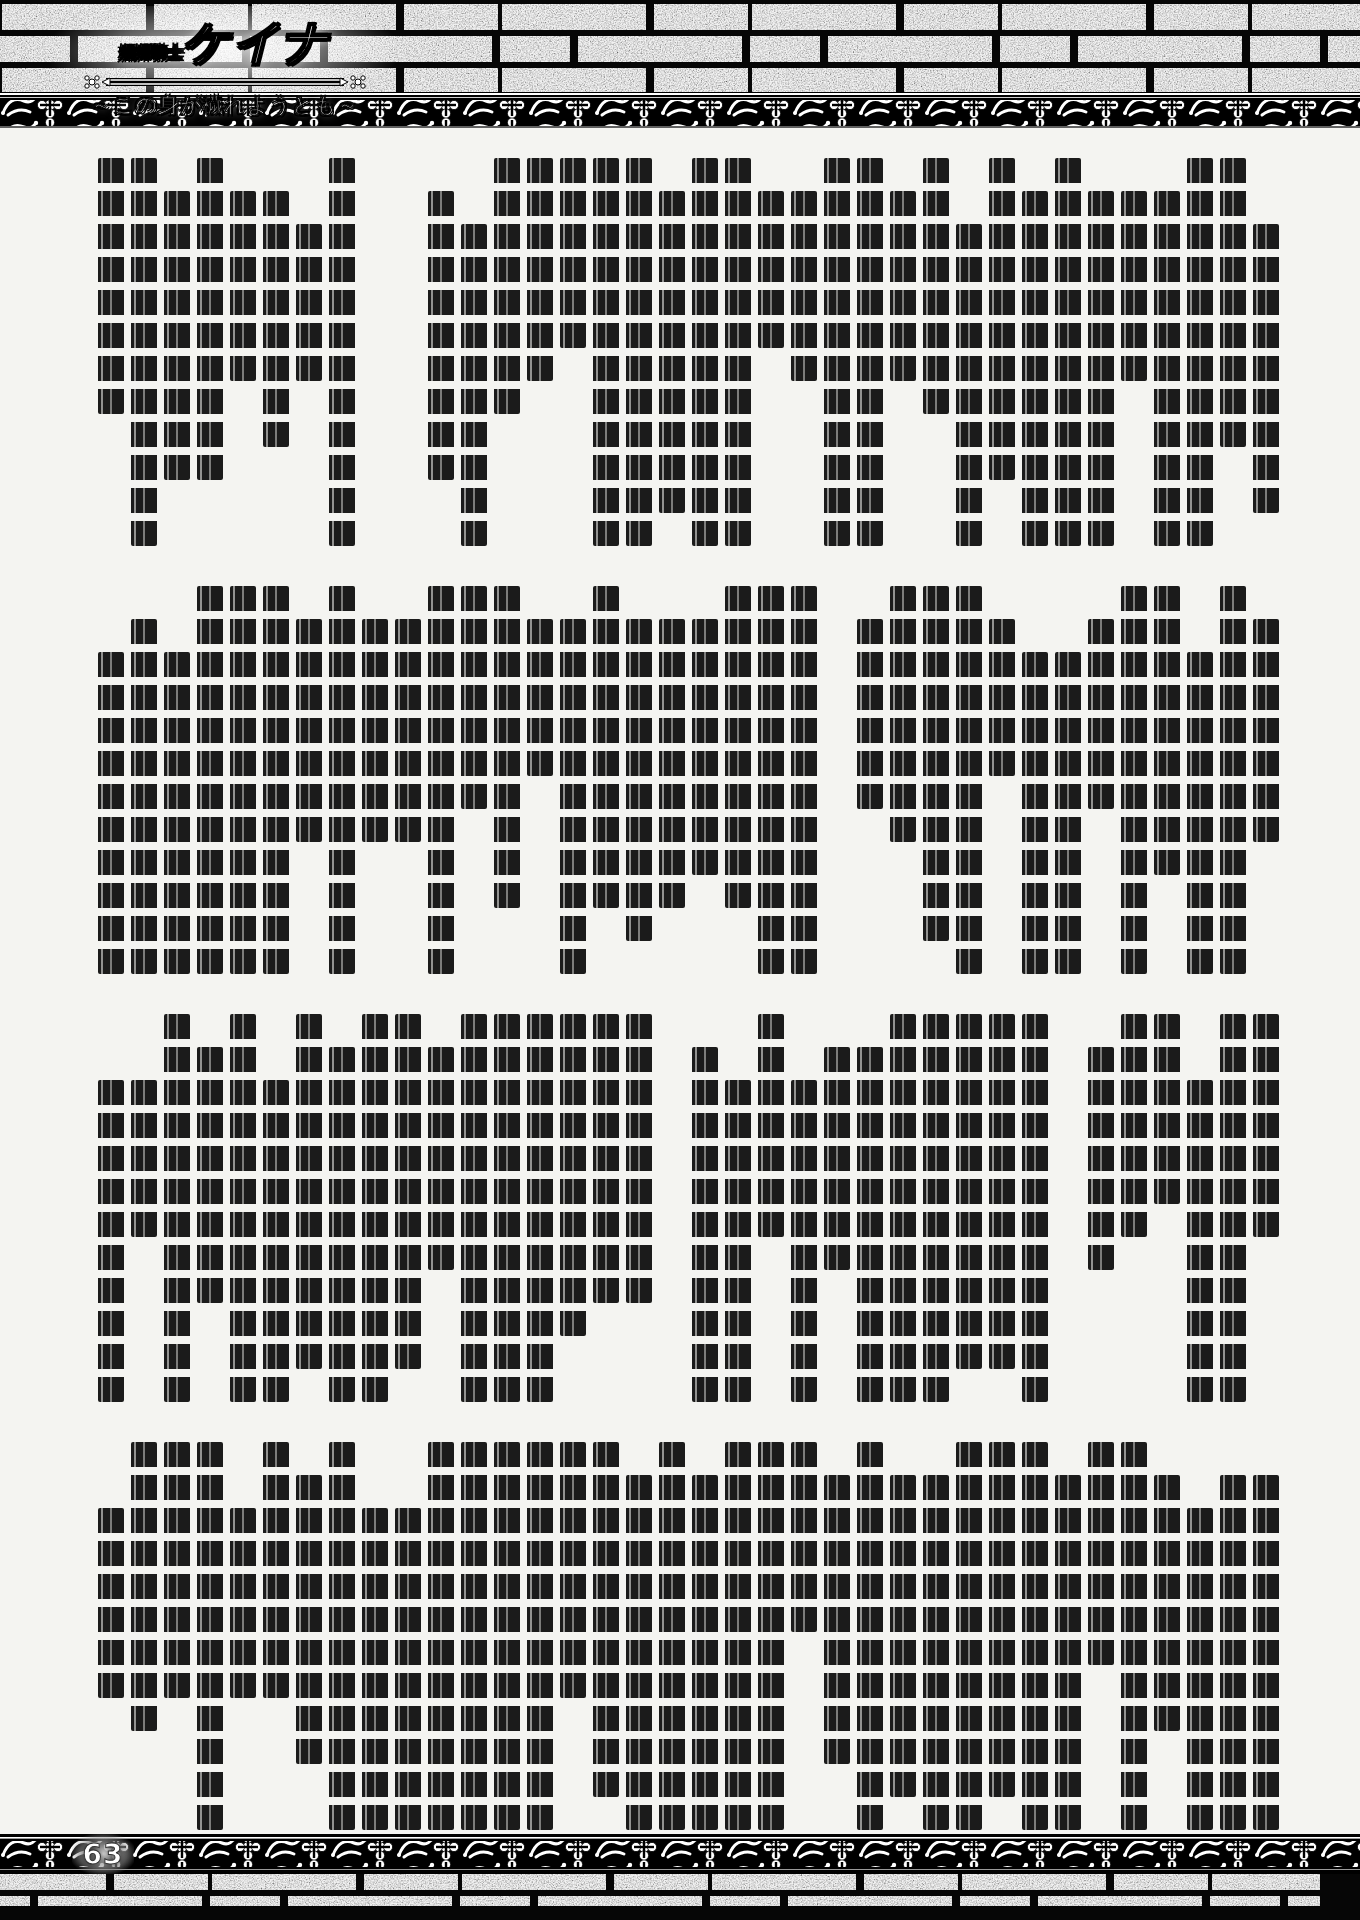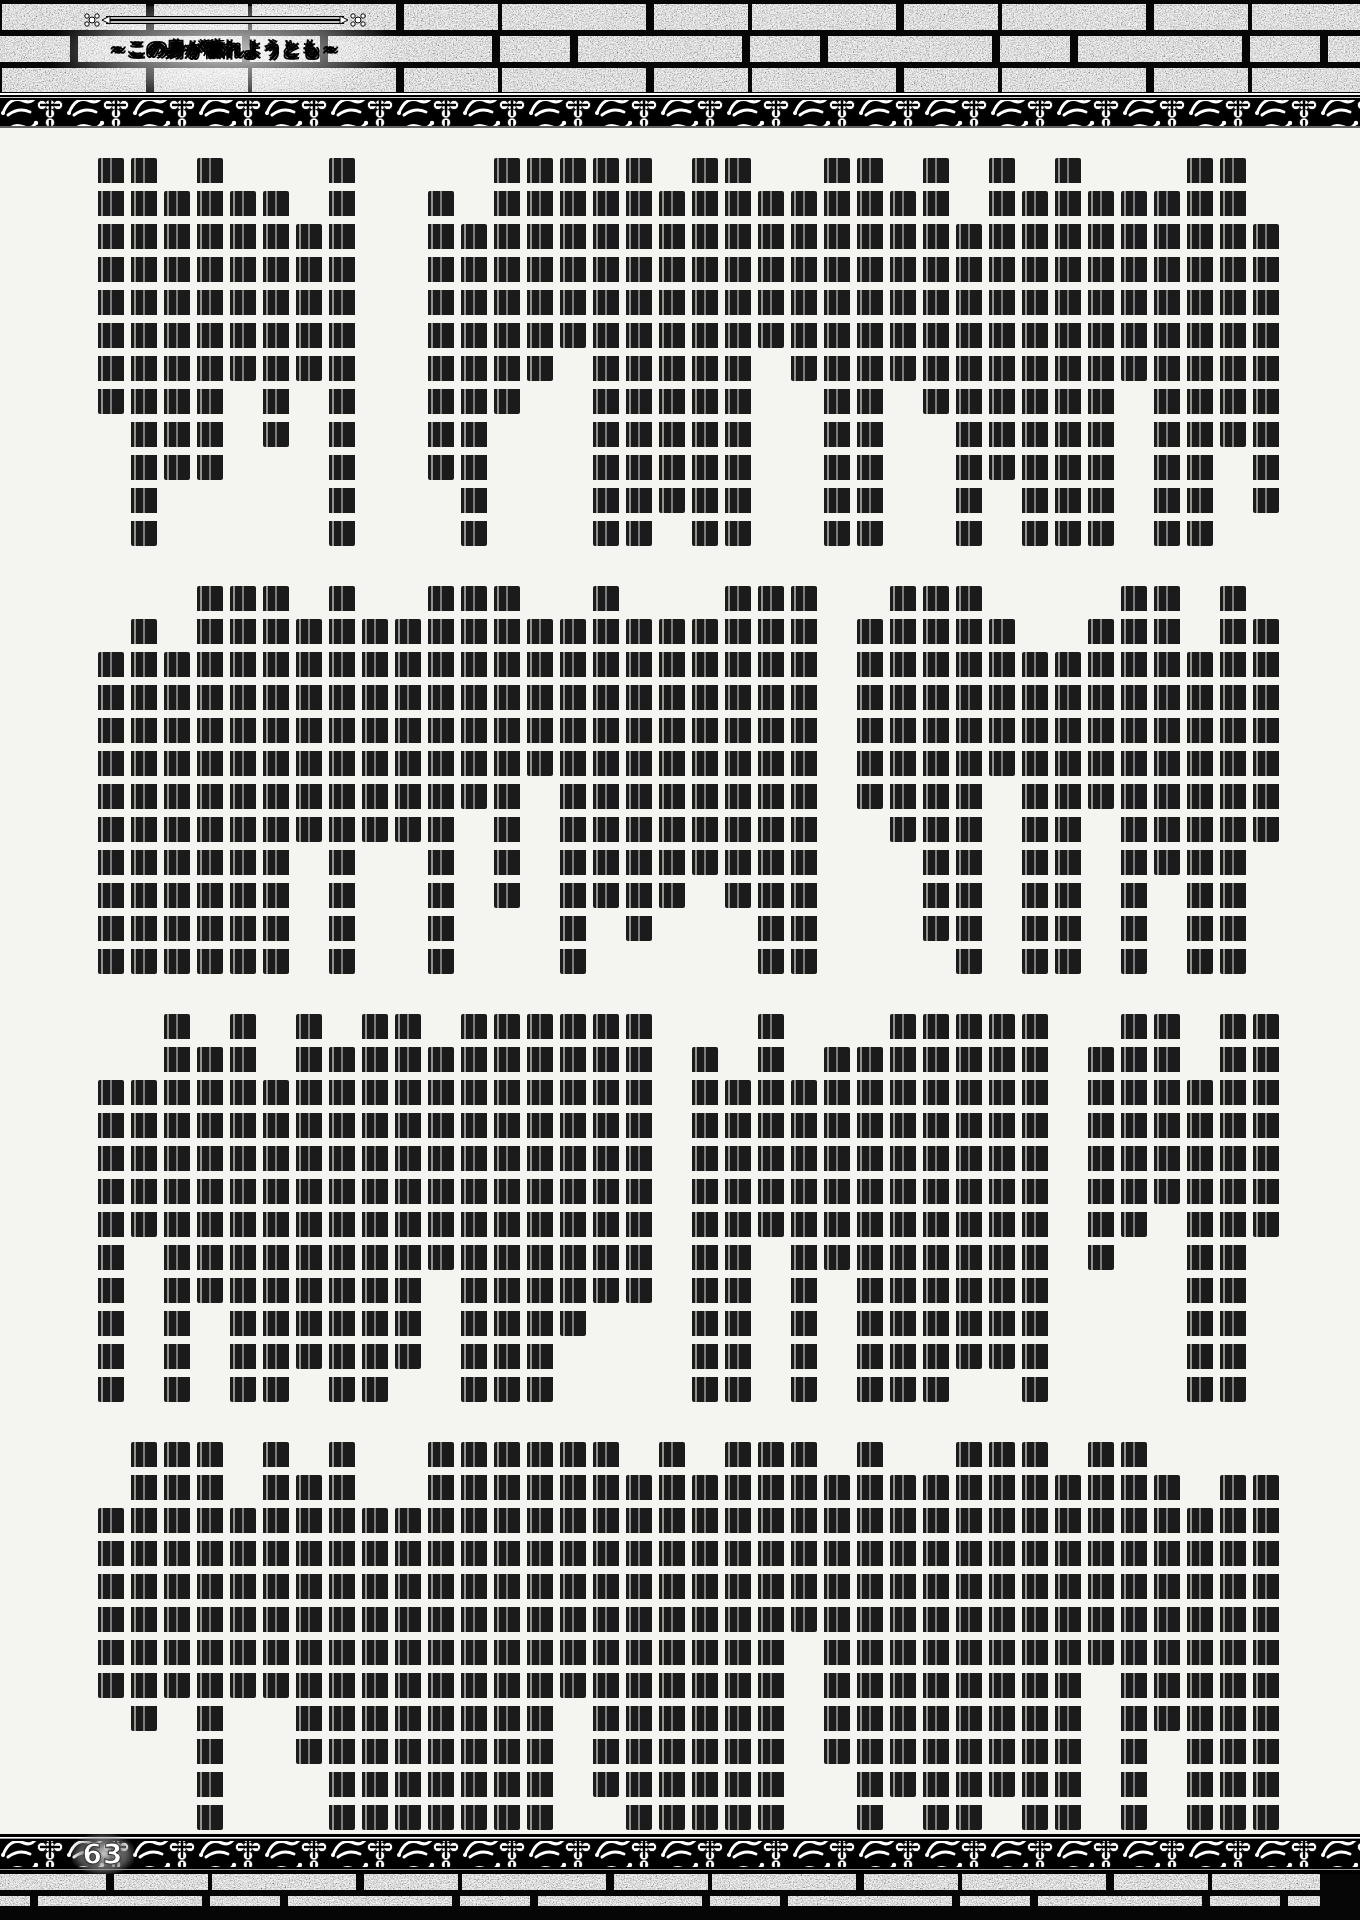--- a/index.html
+++ b/index.html
@@ -16,22 +16,22 @@
   .title-glow { position:absolute; left:48px; top:6px; width:350px; height:100px;
     background:radial-gradient(ellipse at 50% 45%, rgba(255,255,255,.75) 0%, rgba(255,255,255,.35) 45%, rgba(255,255,255,0) 72%);
     pointer-events:none; }
   .title-block { position:absolute; left:60px; top:12px; width:330px; text-align:center; z-index:5; }
   .title-line { white-space:nowrap; color:#fff; font-weight:bold;
     -webkit-text-stroke:1.5px #000;
     text-shadow:-2px -2px 0 #000, 2px -2px 0 #000, -2px 2px 0 #000, 2px 2px 0 #000,
                 0 0 10px rgba(255,255,255,.9), 0 0 18px rgba(255,255,255,.6); }
   .title-name { font-size:46px; letter-spacing:2px; font-style:italic; }
   .title-divider { display:block; margin:1px auto 0 auto; }
-  .subtitle { position:relative; display:inline-block; margin-top:10px; color:#fff; font-weight:bold;
-    font-size:18px; letter-spacing:1px; white-space:nowrap;
+  .subtitle { position:relative; display:inline-block; margin-top:2px; color:#fff; font-weight:normal;
+    font-size:21px; letter-spacing:1px; white-space:nowrap;
     -webkit-text-stroke:1px #000;
     text-shadow:-2px -2px 0 #000, 2px -2px 0 #000, -2px 2px 0 #000, 2px 2px 0 #000, 0 0 8px rgba(255,255,255,.7); }
 
   
   .band { position:absolute; left:0; width:1360px; background:#000; }
   .band-top { top:92px; height:36px; }
   .band-bottom { top:1834px; height:40px; }
   .band svg { display:block; }
 
   
@@ -79,20 +79,21 @@
       </filter>
     </defs>
     <rect width="1360" height="92" fill="#060606"></rect>
     <g filter="url(#speckle)">
         <rect width="1360" height="92" fill="url(#brickP)"></rect>
       </g>
   </svg>
 
   <div class="title-glow"></div>
   <div class="title-block">
+    <div class="title-line"><span>娼婦騎士</span><span class="title-name">ケイナ</span></div>
     <svg class="title-divider" width="290" height="14" xmlns="http://www.w3.org/2000/svg">
       <g stroke="#000" stroke-width="4" fill="none">
         <line x1="26" y1="5" x2="264" y2="5"></line>
           <line x1="26" y1="9" x2="264" y2="9"></line>
       </g>
       <g stroke="#fff" stroke-width="1.6" fill="none">
         <line x1="26" y1="5" x2="264" y2="5"></line>
           <line x1="26" y1="9" x2="264" y2="9"></line>
       </g>
       <g fill="#fff" stroke="#000" stroke-width="1">

